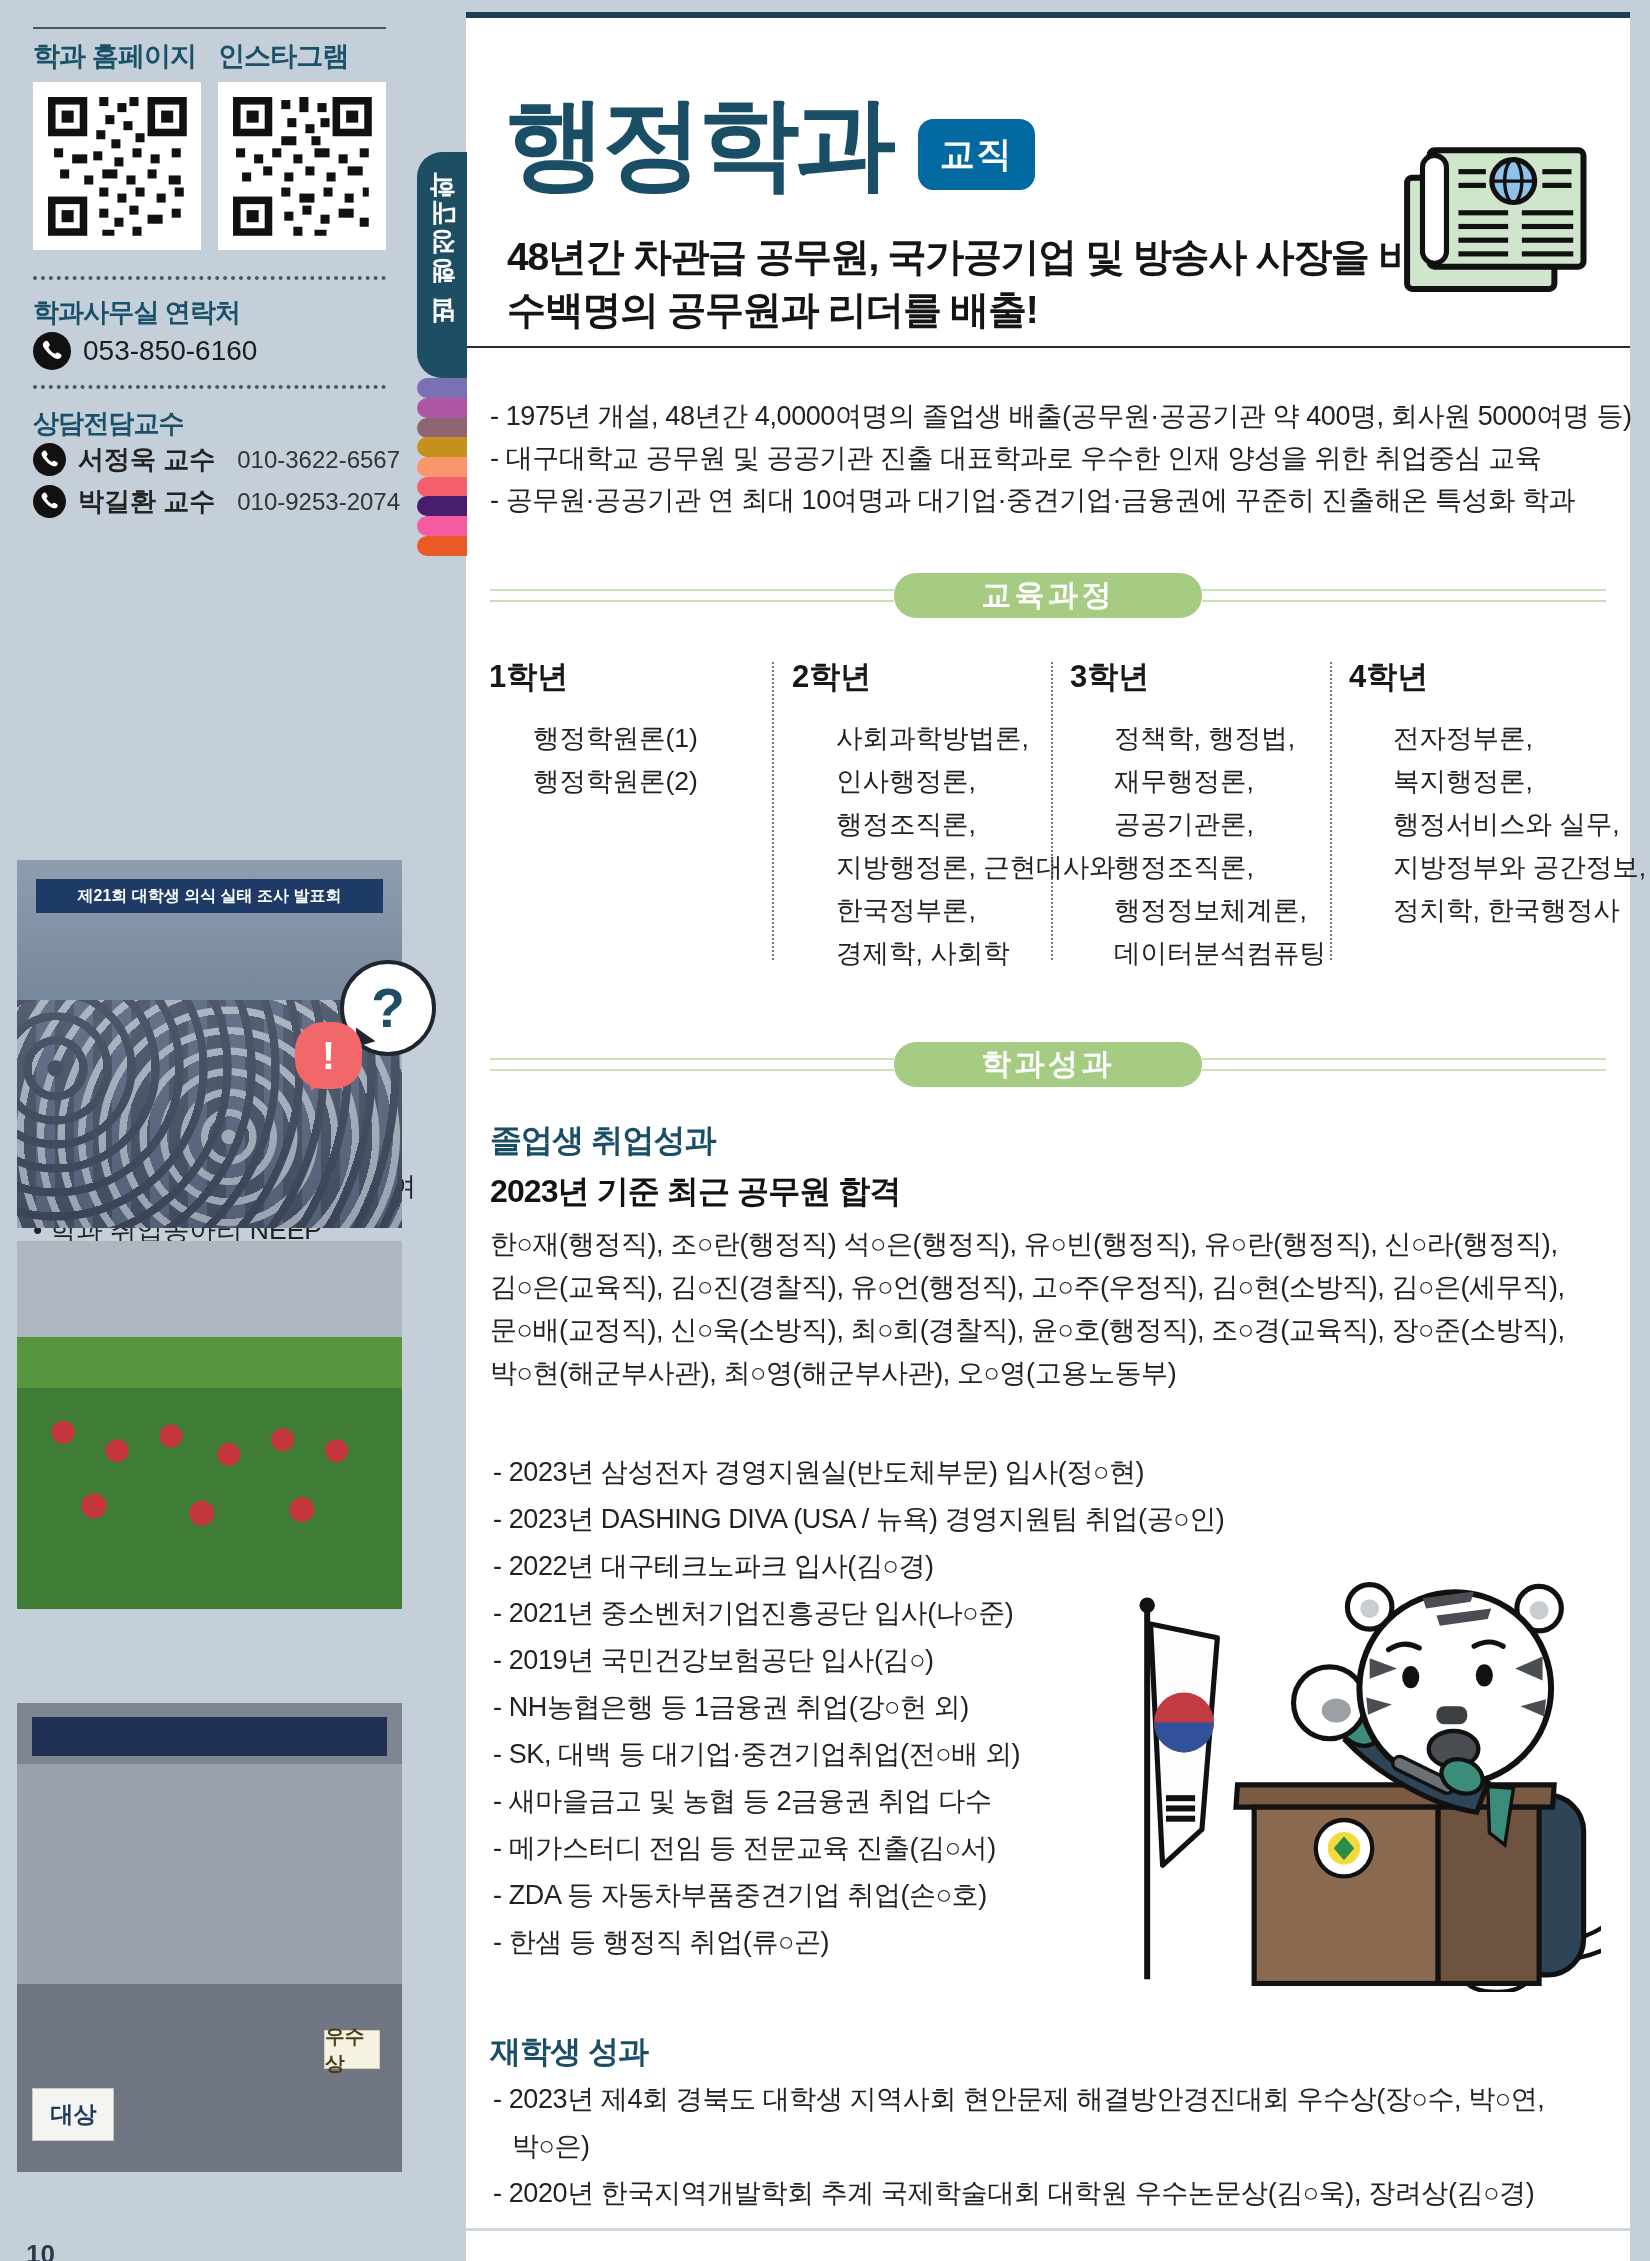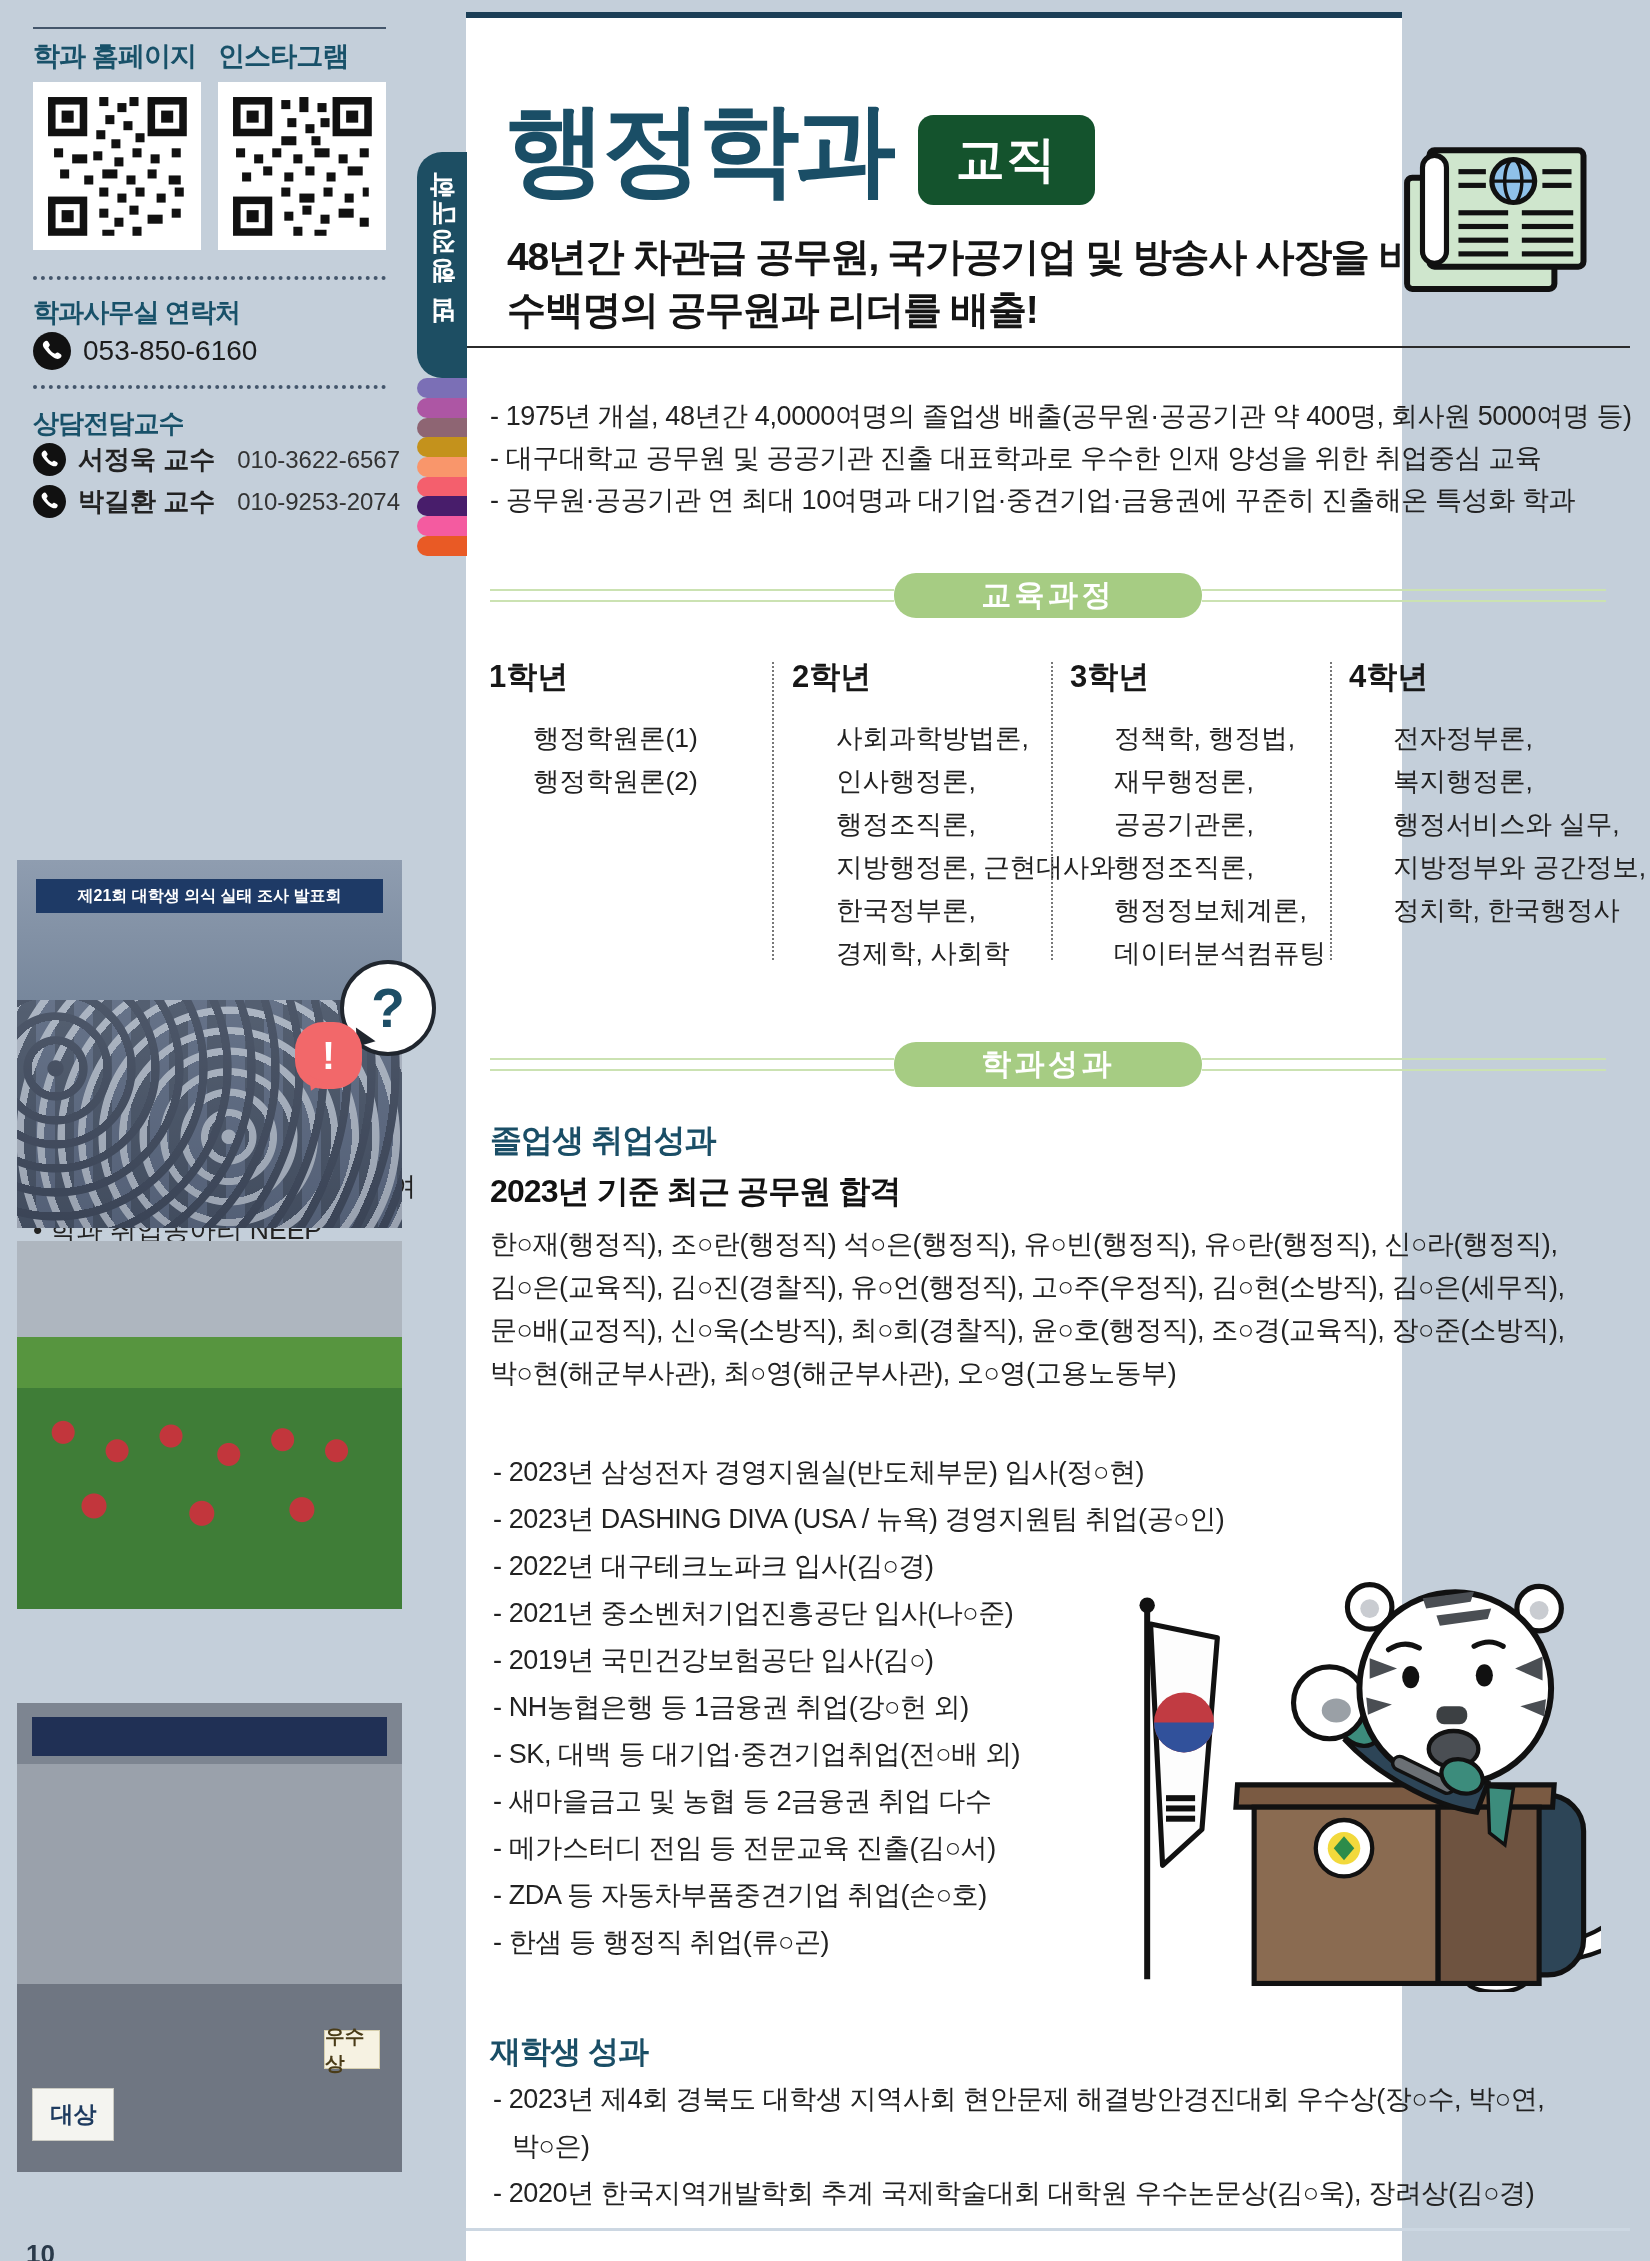--- a/index.html
+++ b/index.html
@@ -89,26 +89,26 @@
     display:flex; align-items:center; justify-content:center;
     color:#fff; font-size:26px; font-weight:700; letter-spacing:2.6px; }
   .tab-seg { left:417px; width:50px; height:19.7px; border-radius:22px 0 0 22px; z-index:4; }
   .seg1{top:378px;background:#7b6fb6;} .seg2{top:398px;background:#ad56a4;}
   .seg3{top:418px;background:#8e6573;} .seg4{top:437px;background:#c4921c;}
   .seg5{top:457px;background:#f9966b;} .seg6{top:477px;background:#f45f6d;}
   .seg7{top:496px;background:#481d6b;} .seg8{top:516px;background:#f45ba0;}
   .seg9{top:536px;background:#e95a25;}
 
   
-  .panel { left:466px; top:12px; width:936px; height:2249px; background:#fff;
+  .panel { left:466px; top:12px; width:1164px; height:2249px; background:#fff;
     border-top:6.8px solid #1c3f57; }
   .title-row { left:39px; top:75px; display:flex; align-items:center; gap:26px; }
   .dept-title { font-size:101px; font-weight:900; color:#1a4e66; letter-spacing:-4.3px; line-height:1; }
-  .badge { background:#14532d; color:#fff; font-size:49px; font-weight:800;
-    padding:12px 38px; border-radius:15.4px; margin-top:22px; letter-spacing:1.7px; }
+  .badge { background:#0369a1; color:#fff; font-size:35px; font-weight:800;
+    padding:12px 22px; border-radius:15.4px; margin-top:22px; letter-spacing:1.7px; }
   .tagline { left:41px; top:212px; font-size:39px; font-weight:800; color:#151515;
     line-height:53px; letter-spacing:-1.3px; }
   .news-ico { left:929px; top:110px; width:210px; height:167px; }
   .divider { left:0; top:328px; width:1164px; border-top:2.6px solid #2b2b2b; }
   .intro { left:24px; top:377px; font-size:27px; color:#222; line-height:42px; letter-spacing:-0.4px; }
 
   .band { left:24px; width:1116px; height:45px; display:flex; align-items:center; }
   .band.curr { top:555px; } .band.achv { top:1024px; }
   .band-line { flex:1; height:13.7px; border-top:2.6px solid #cbe2b2; border-bottom:2.6px solid #cbe2b2; }
   .pill { width:308px; height:45px; background:#a6cc83; border-radius:22px; color:#fff;

